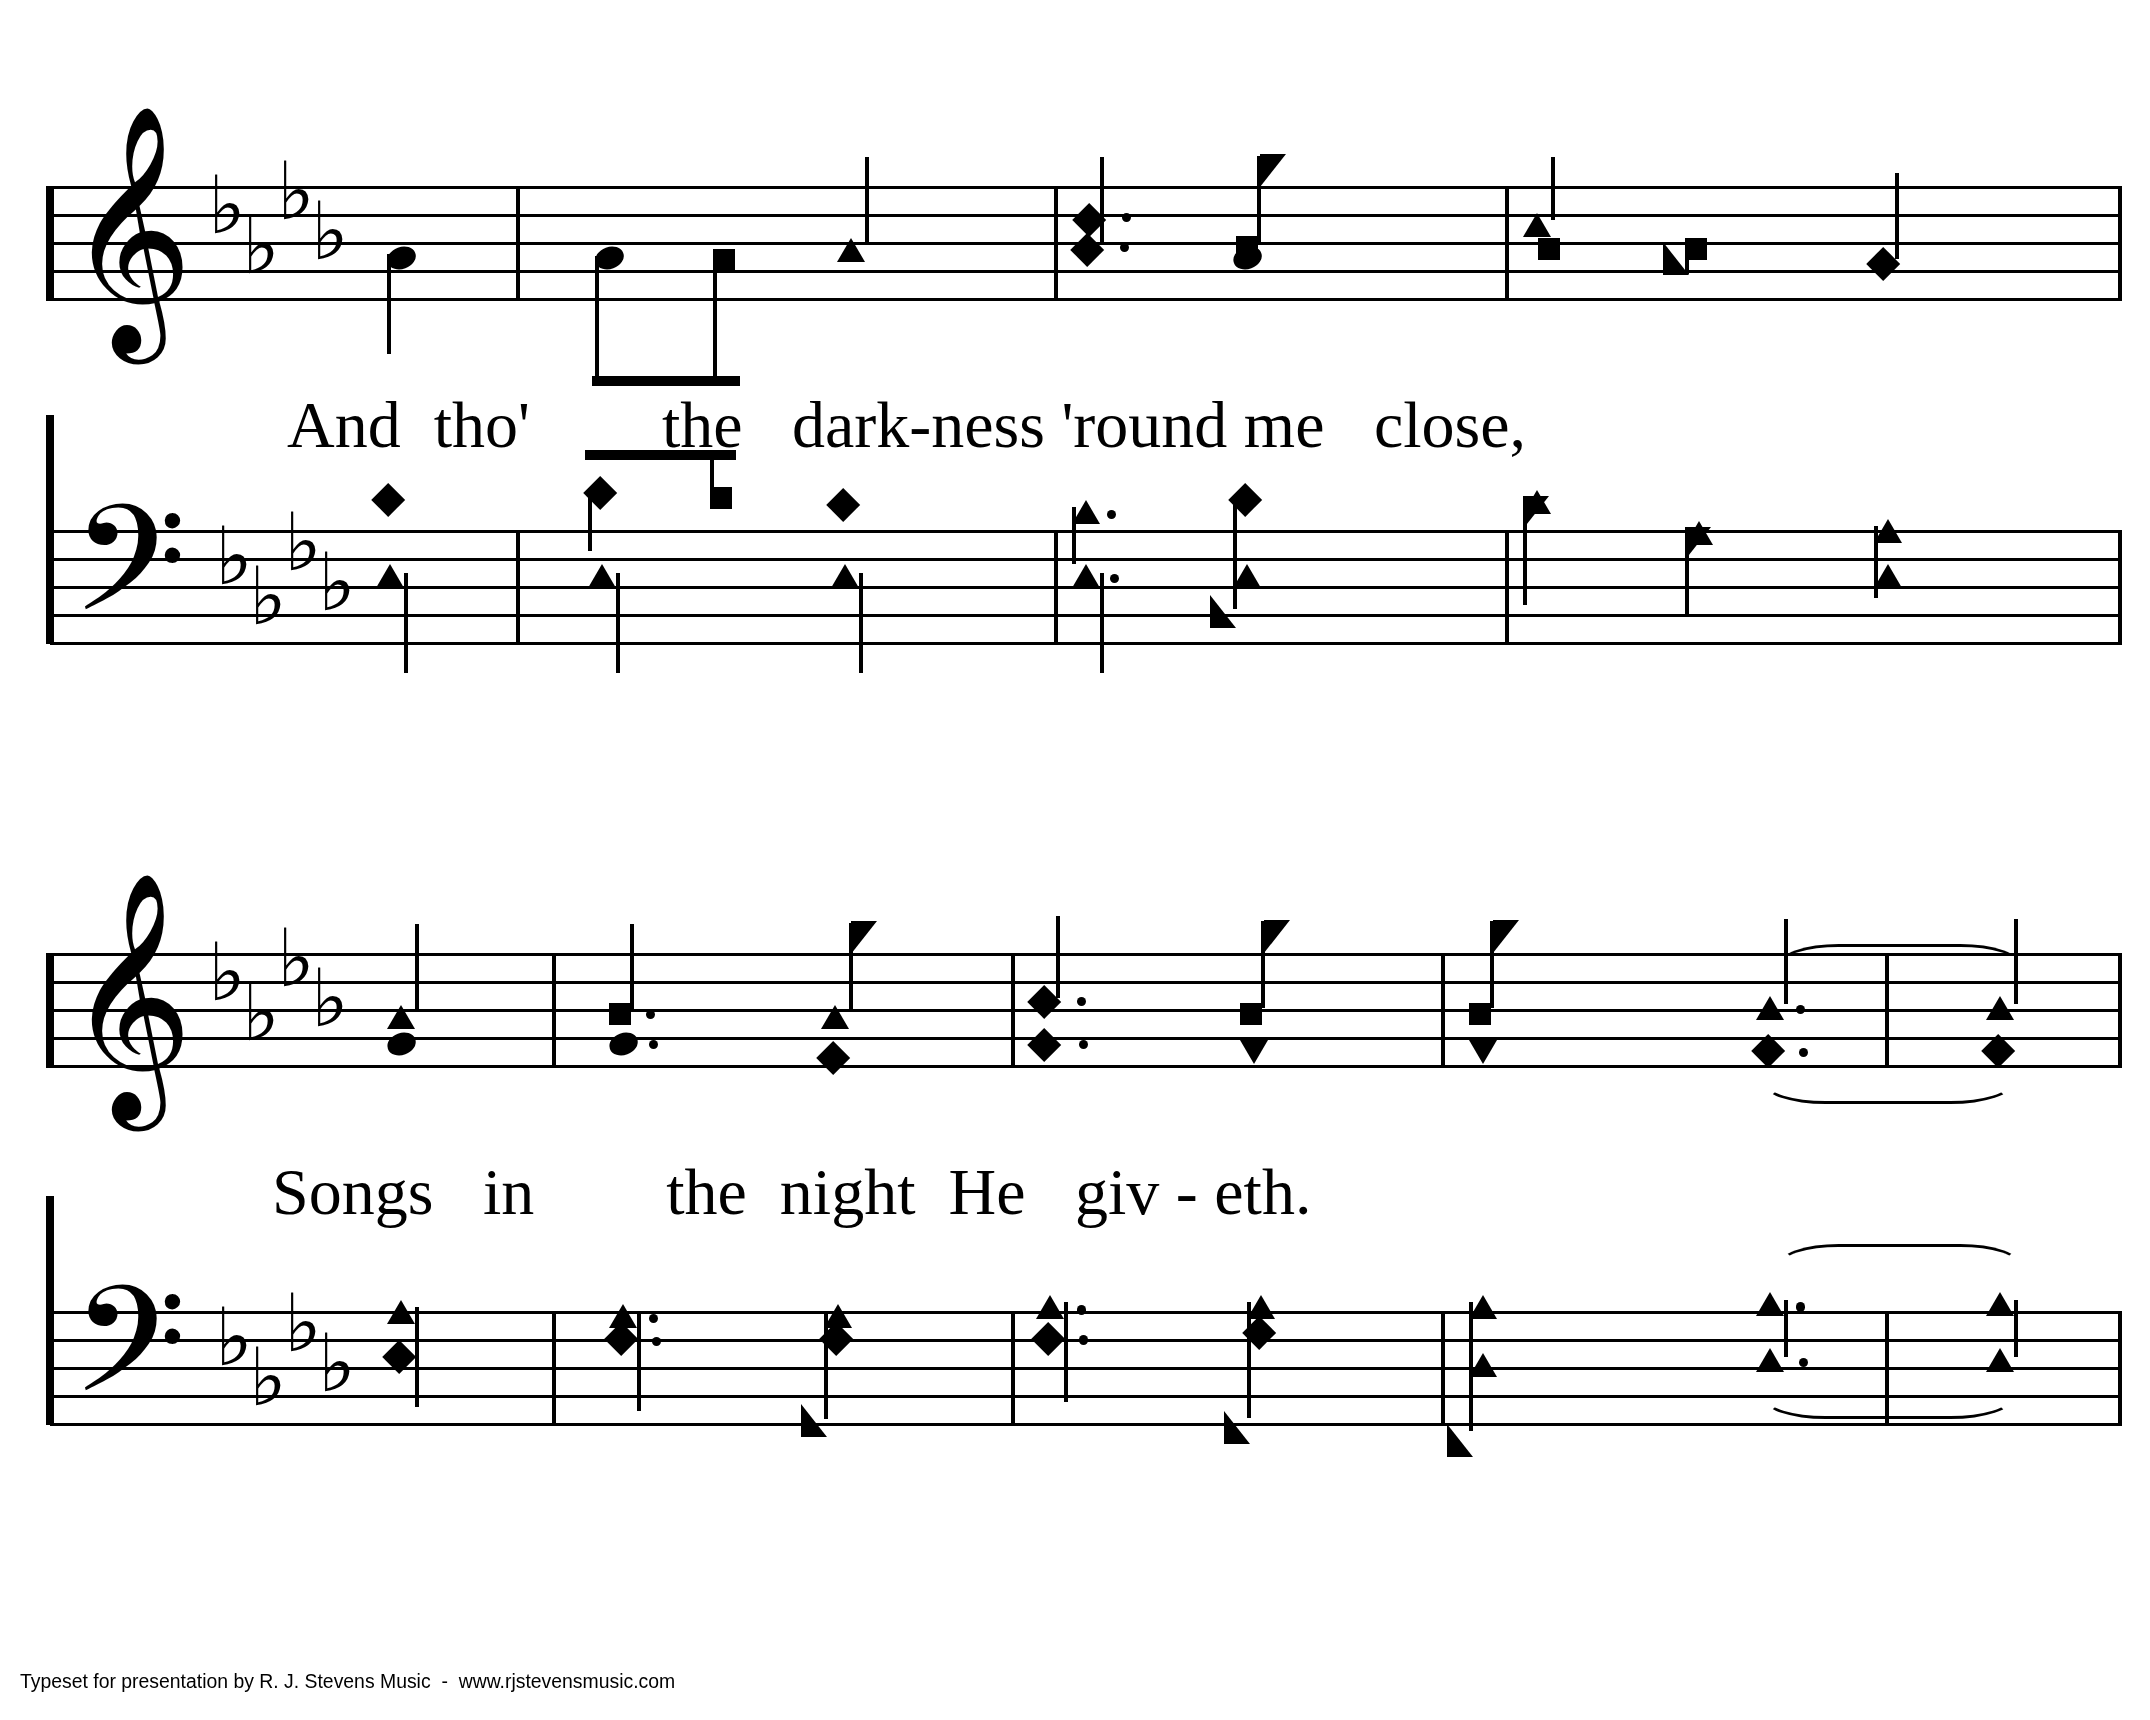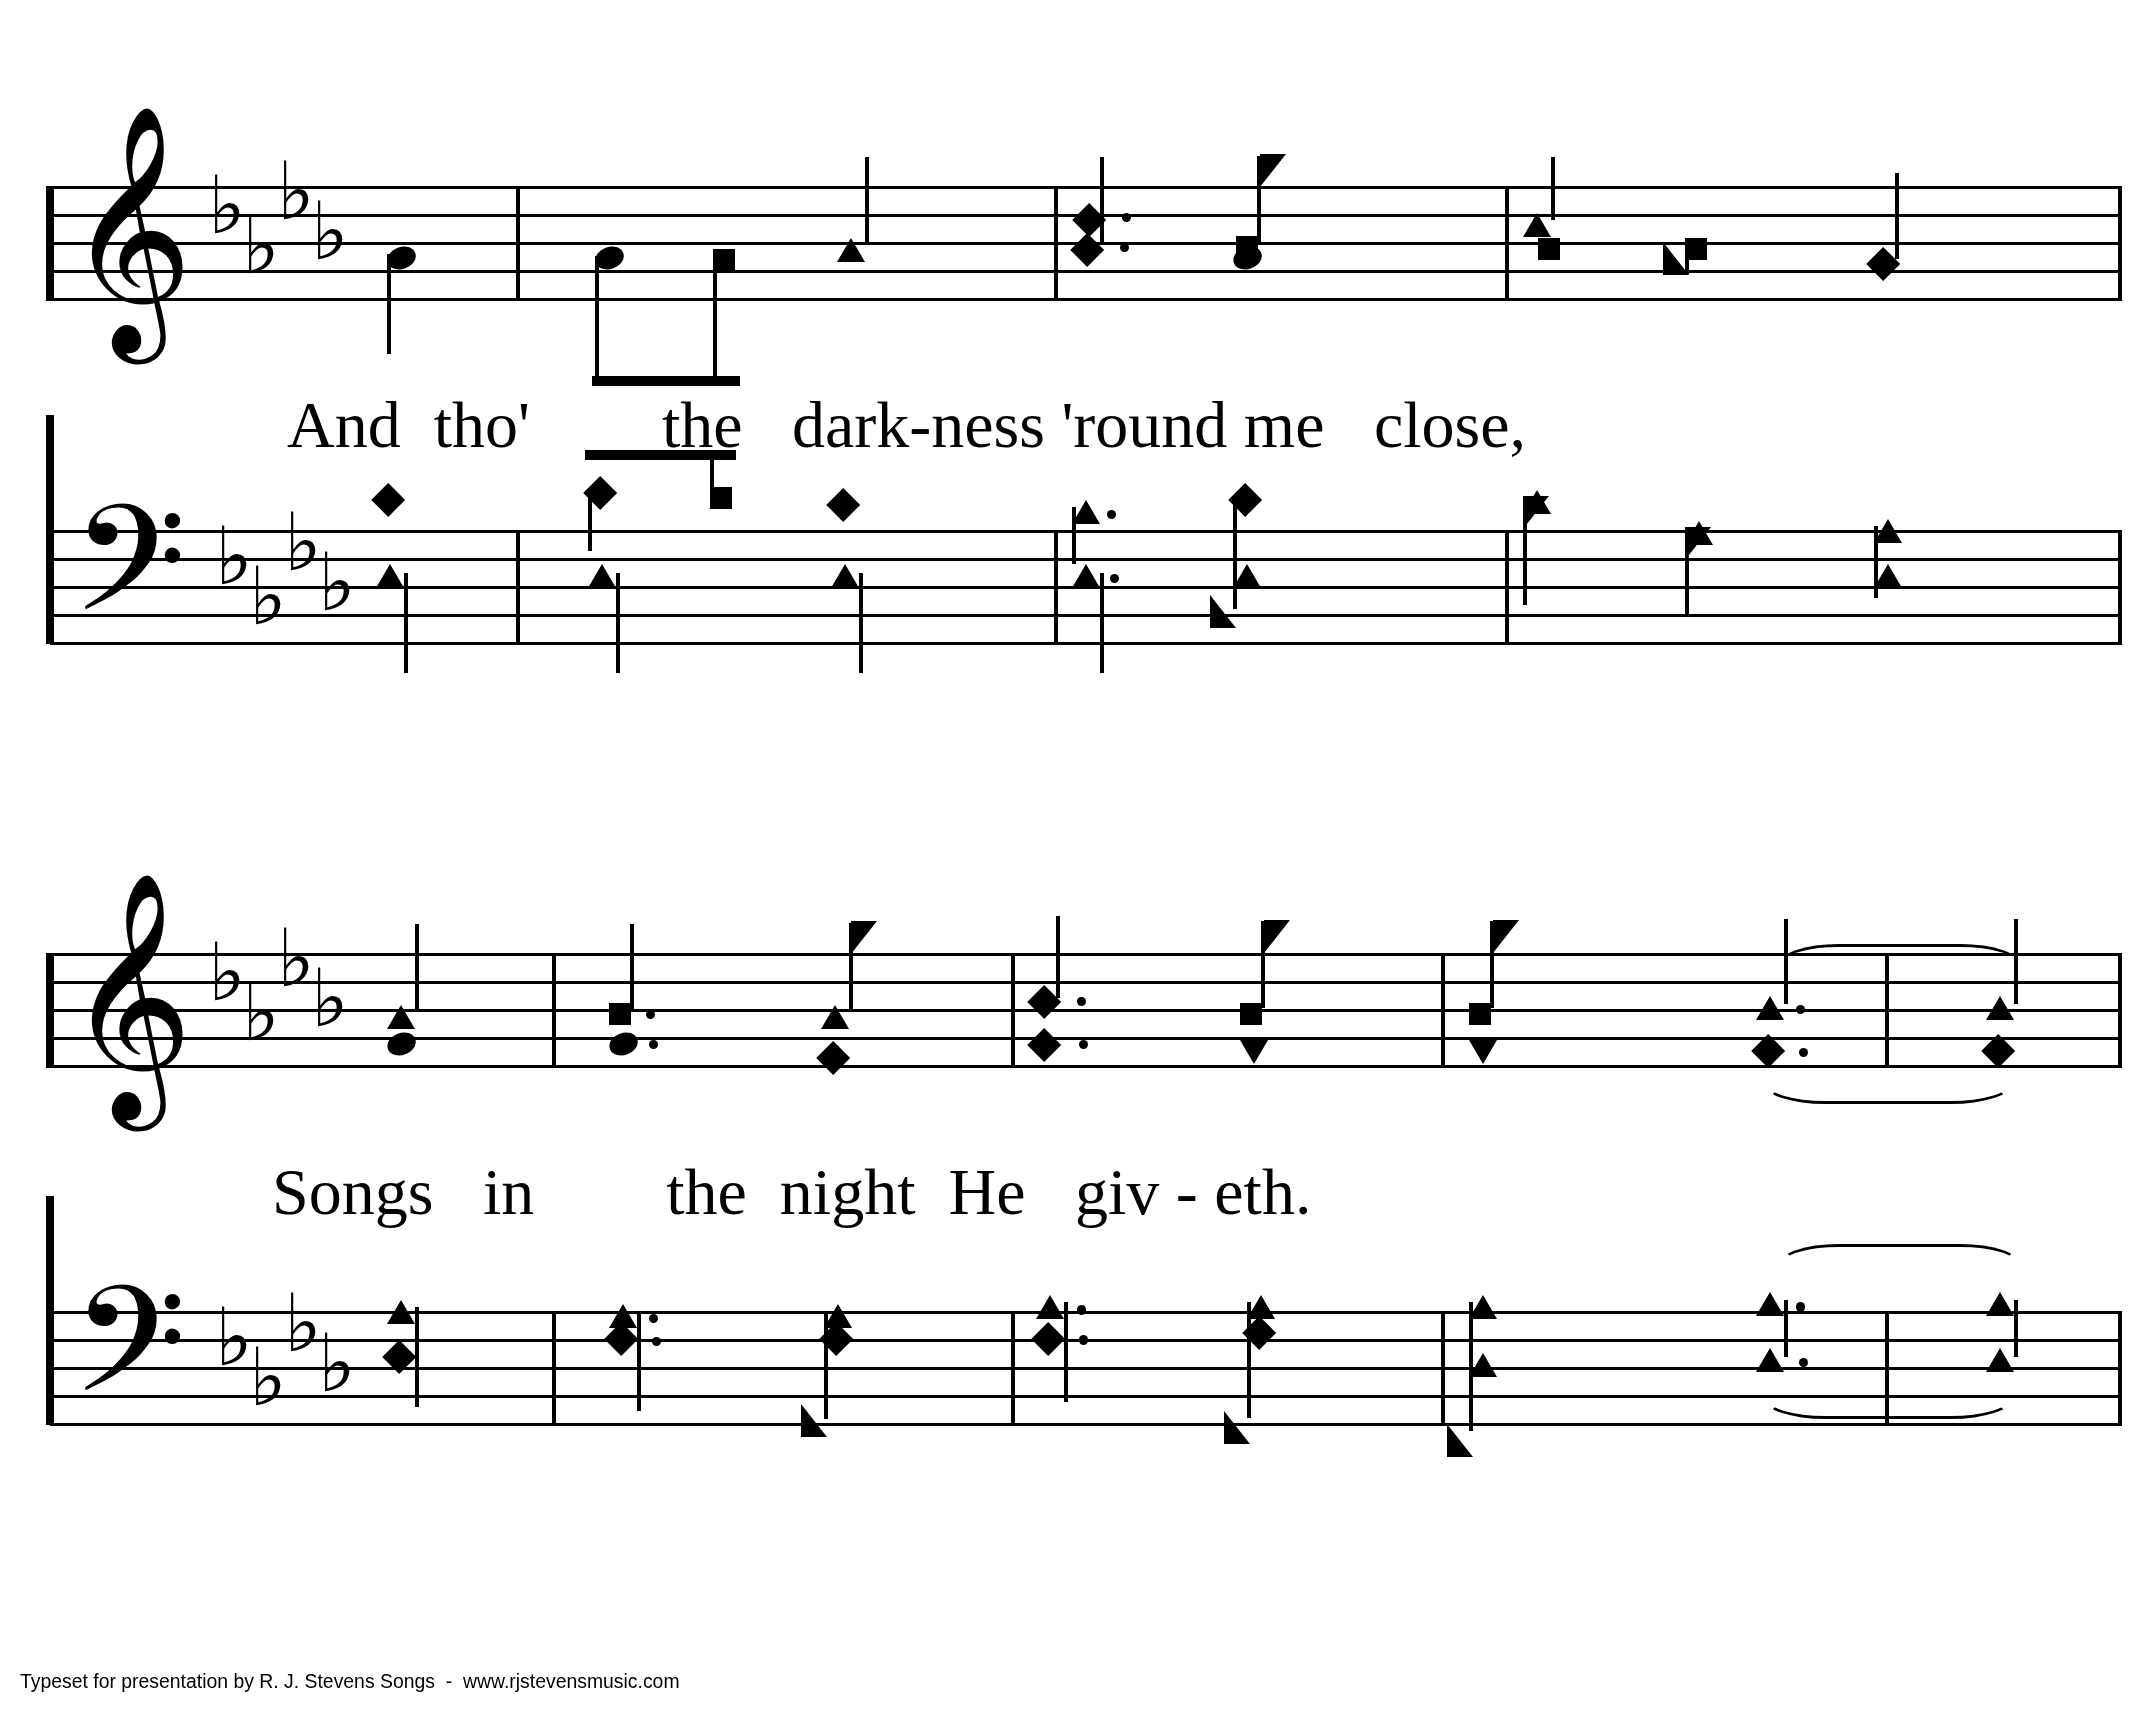--- a/index.html
+++ b/index.html
@@ -491,16 +491,16 @@
         <div class="head-tri-up" style="left:1936px; top:-18.6px;"></div>
         <div class="head-tri-up" style="left:1936px; top:37px;"></div>
         <div class="stem" style="left:1964px; top:-11.5px; height:57px;"></div>
 
         <div class="tie" style="left:1728px; top:-67px; width:237px;"></div>
         <div class="tie under" style="left:1713px; top:66px; width:244px;"></div>
       </div>
     </div>
   </div>
 
-  <div class="footer">Typeset for presentation by R. J. Stevens Songs  -  www.rjstevensmusic.com</div>
+  <div class="footer">Typeset for presentation by R. J. Stevens Music  -  www.rjstevensmusic.com</div>
 
 </div>
 
 
 </body></html>

